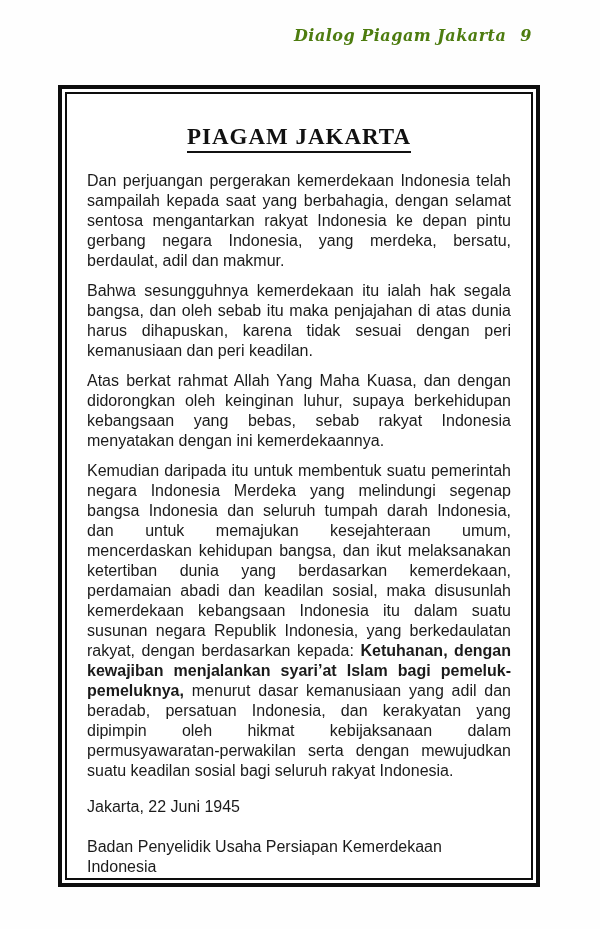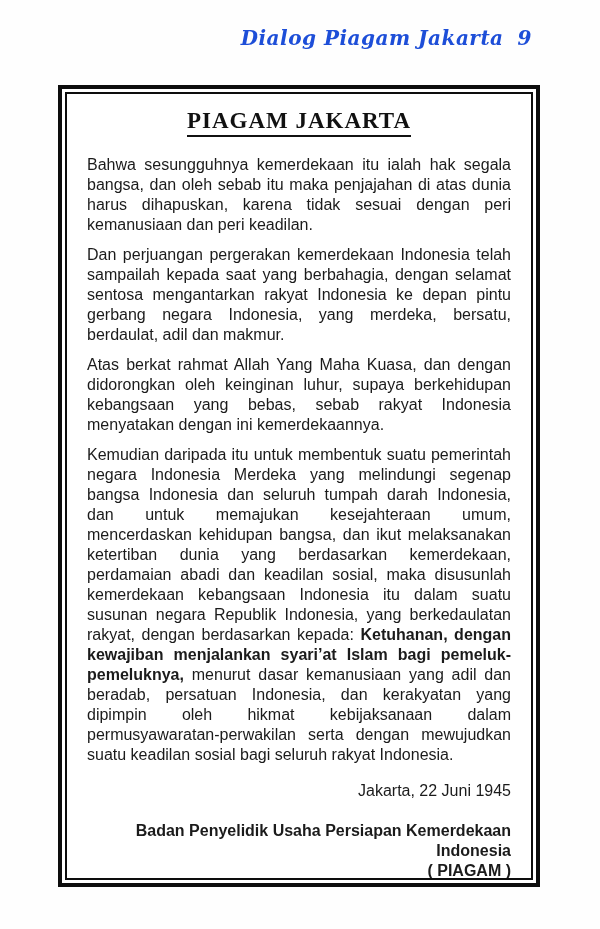--- a/index.html
+++ b/index.html
@@ -19,23 +19,23 @@
     background: #fefefe;
   }
   
   .running-head {
     position: absolute;
     top: 26px;
     right: 68px;
     font-family: "DejaVu Serif", serif;
     font-style: italic;
     font-weight: bold;
-    font-size: 20px;
+    font-size: 16px;
     letter-spacing: 0.5px;
-    color: #1d4ed8;
+    color: #4d7c0f;
     white-space: nowrap;
   }
   .running-head .pageno { margin-left: 14px; }
 
   
   .charter-outer {
     position: absolute;
     left: 58px;
     top: 85px;
     width: 482px;
@@ -43,21 +43,21 @@
     box-sizing: border-box;
     border: 4px solid #0d0d0d;
     padding: 3px;
     background: #fff;
   }
   .charter-inner {
     box-sizing: border-box;
     width: 100%;
     height: 100%;
     border: 2px solid #0d0d0d;
-    padding: 12px 20px 8px 20px;
+    padding: 28px 20px 8px 20px;
     overflow: hidden;
   }
   .charter-title {
     text-align: center;
     margin: 2px 0 18px 0;
   }
   .charter-title span {
     font-family: "Liberation Serif", serif;
     font-weight: bold;
     font-size: 23px;
@@ -68,46 +68,46 @@
     padding-bottom: 1px;
   }
   .body-par {
     font-size: 16px;
     line-height: 20px;
     text-align: justify;
     margin: 0 0 10px 0;
   }
   .body-par b { font-weight: bold; }
   .center-line {
-    text-align: right;
+    text-align: left;
     font-size: 16px;
     line-height: 20px;
   }
   .dateline    { margin: 16px 0 0 0; }
-  .org-block   { margin: 20px 0 0 0; font-weight: bold; }
+  .org-block   { margin: 20px 0 0 0; }
 </style>
 </head>
 <body>
 
 <div class="page">
 
   <div class="running-head">
     <span>Dialog Piagam Jakarta</span><span class="pageno">9</span>
   </div>
 
   <div class="charter-outer">
     <div class="charter-inner">
 
       <div class="charter-title">
         <span>PIAGAM JAKARTA</span>
       </div>
 
+      <p class="body-par">Dan perjuangan pergerakan kemerdekaan Indonesia telah sampailah kepada saat yang berbahagia, dengan selamat sentosa mengantarkan rakyat Indonesia ke depan pintu gerbang negara Indonesia, yang merdeka, bersatu, berdaulat, adil dan makmur.</p>
+
       <p class="body-par">Bahwa sesungguhnya kemerdekaan itu ialah hak segala bangsa, dan oleh sebab itu maka penjajahan di atas dunia harus dihapuskan, karena tidak sesuai dengan peri kemanusiaan dan peri keadilan.</p>
-
-      <p class="body-par">Dan perjuangan pergerakan kemerdekaan Indonesia telah sampailah kepada saat yang berbahagia, dengan selamat sentosa mengantarkan rakyat Indonesia ke depan pintu gerbang negara Indonesia, yang merdeka, bersatu, berdaulat, adil dan makmur.</p>
 
       <p class="body-par">Atas berkat rahmat Allah Yang Maha Kuasa, dan dengan didorongkan oleh keinginan luhur, supaya berkehidupan kebangsaan yang bebas, sebab rakyat Indonesia menyatakan dengan ini kemerdekaannya.</p>
 
       <p class="body-par"><span>Kemudian daripada itu untuk membentuk suatu pemerintah negara Indonesia Merdeka yang melindungi segenap bangsa Indonesia dan seluruh tumpah darah Indonesia, dan untuk memajukan kesejahteraan umum, mencerdaskan kehidupan bangsa, dan ikut melaksanakan ketertiban dunia yang berdasarkan kemerdekaan, perdamaian abadi dan keadilan sosial, maka disusunlah kemerdekaan kebangsaan Indonesia itu dalam suatu susunan negara Republik Indonesia, yang berkedaulatan rakyat, dengan berdasarkan kepada: </span><b>Ketuhanan, dengan kewajiban menjalankan syari’at Islam bagi pemeluk-pemeluknya,</b><span> menurut dasar kemanusiaan yang adil dan beradab, persatuan Indonesia, dan kerakyatan yang dipimpin oleh hikmat kebijaksanaan dalam permusyawaratan-perwakilan serta dengan mewujudkan suatu keadilan sosial bagi seluruh rakyat Indonesia.</span></p>
 
       <div class="center-line dateline">Jakarta, 22 Juni 1945</div>
 
       <div class="org-block">
         <div class="center-line">Badan Penyelidik Usaha Persiapan Kemerdekaan Indonesia</div>
         <div class="center-line">( PIAGAM )</div>

